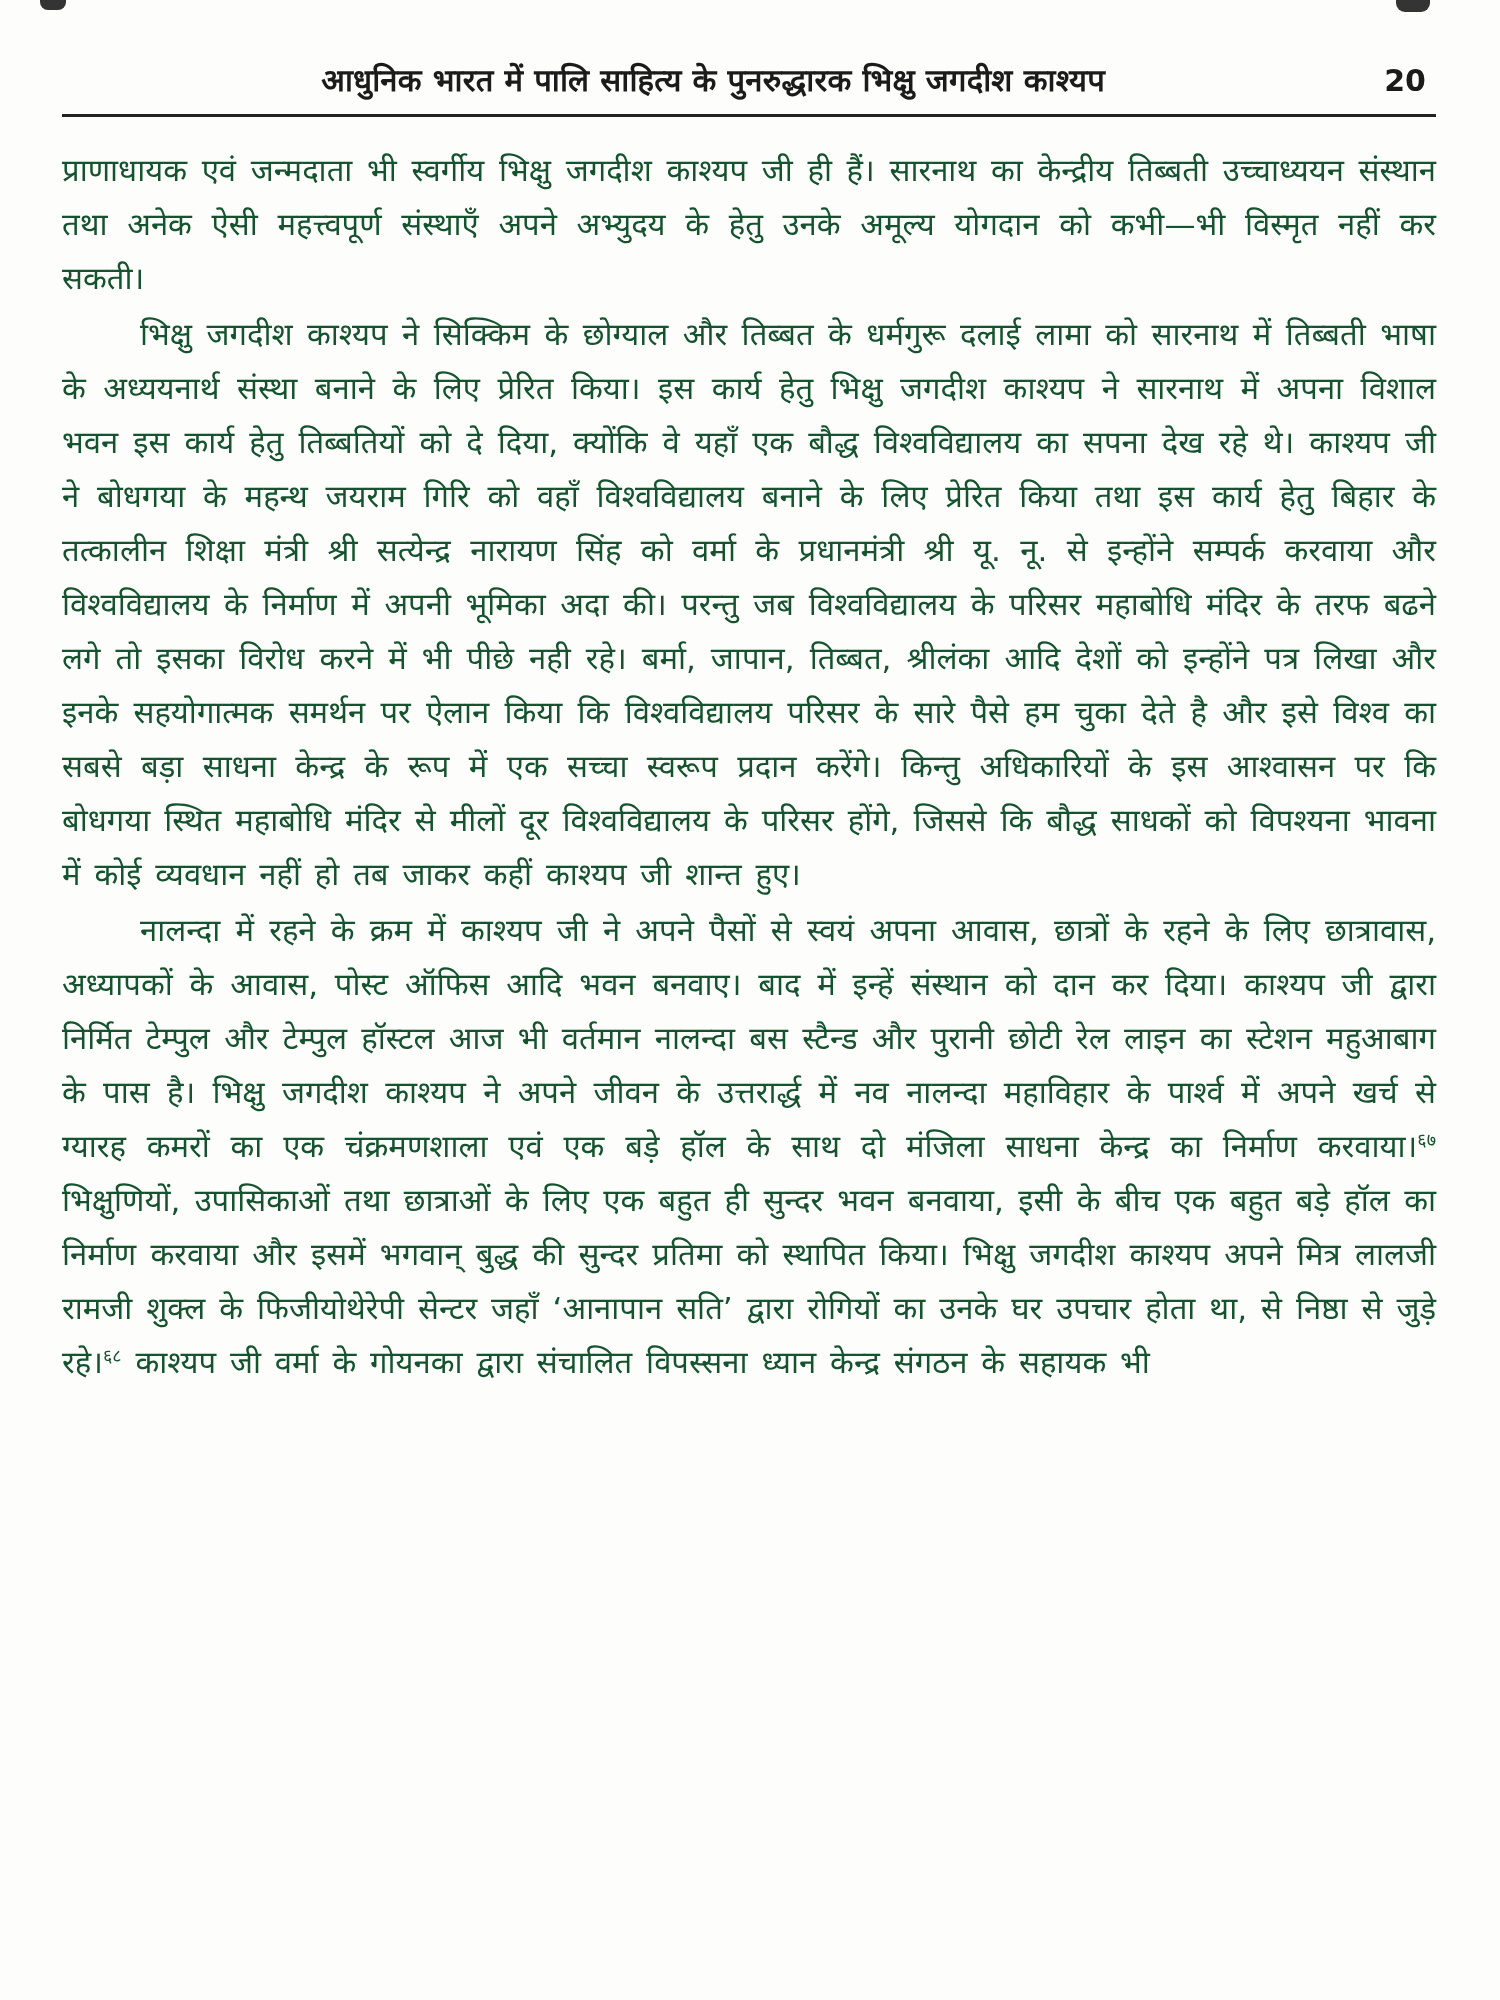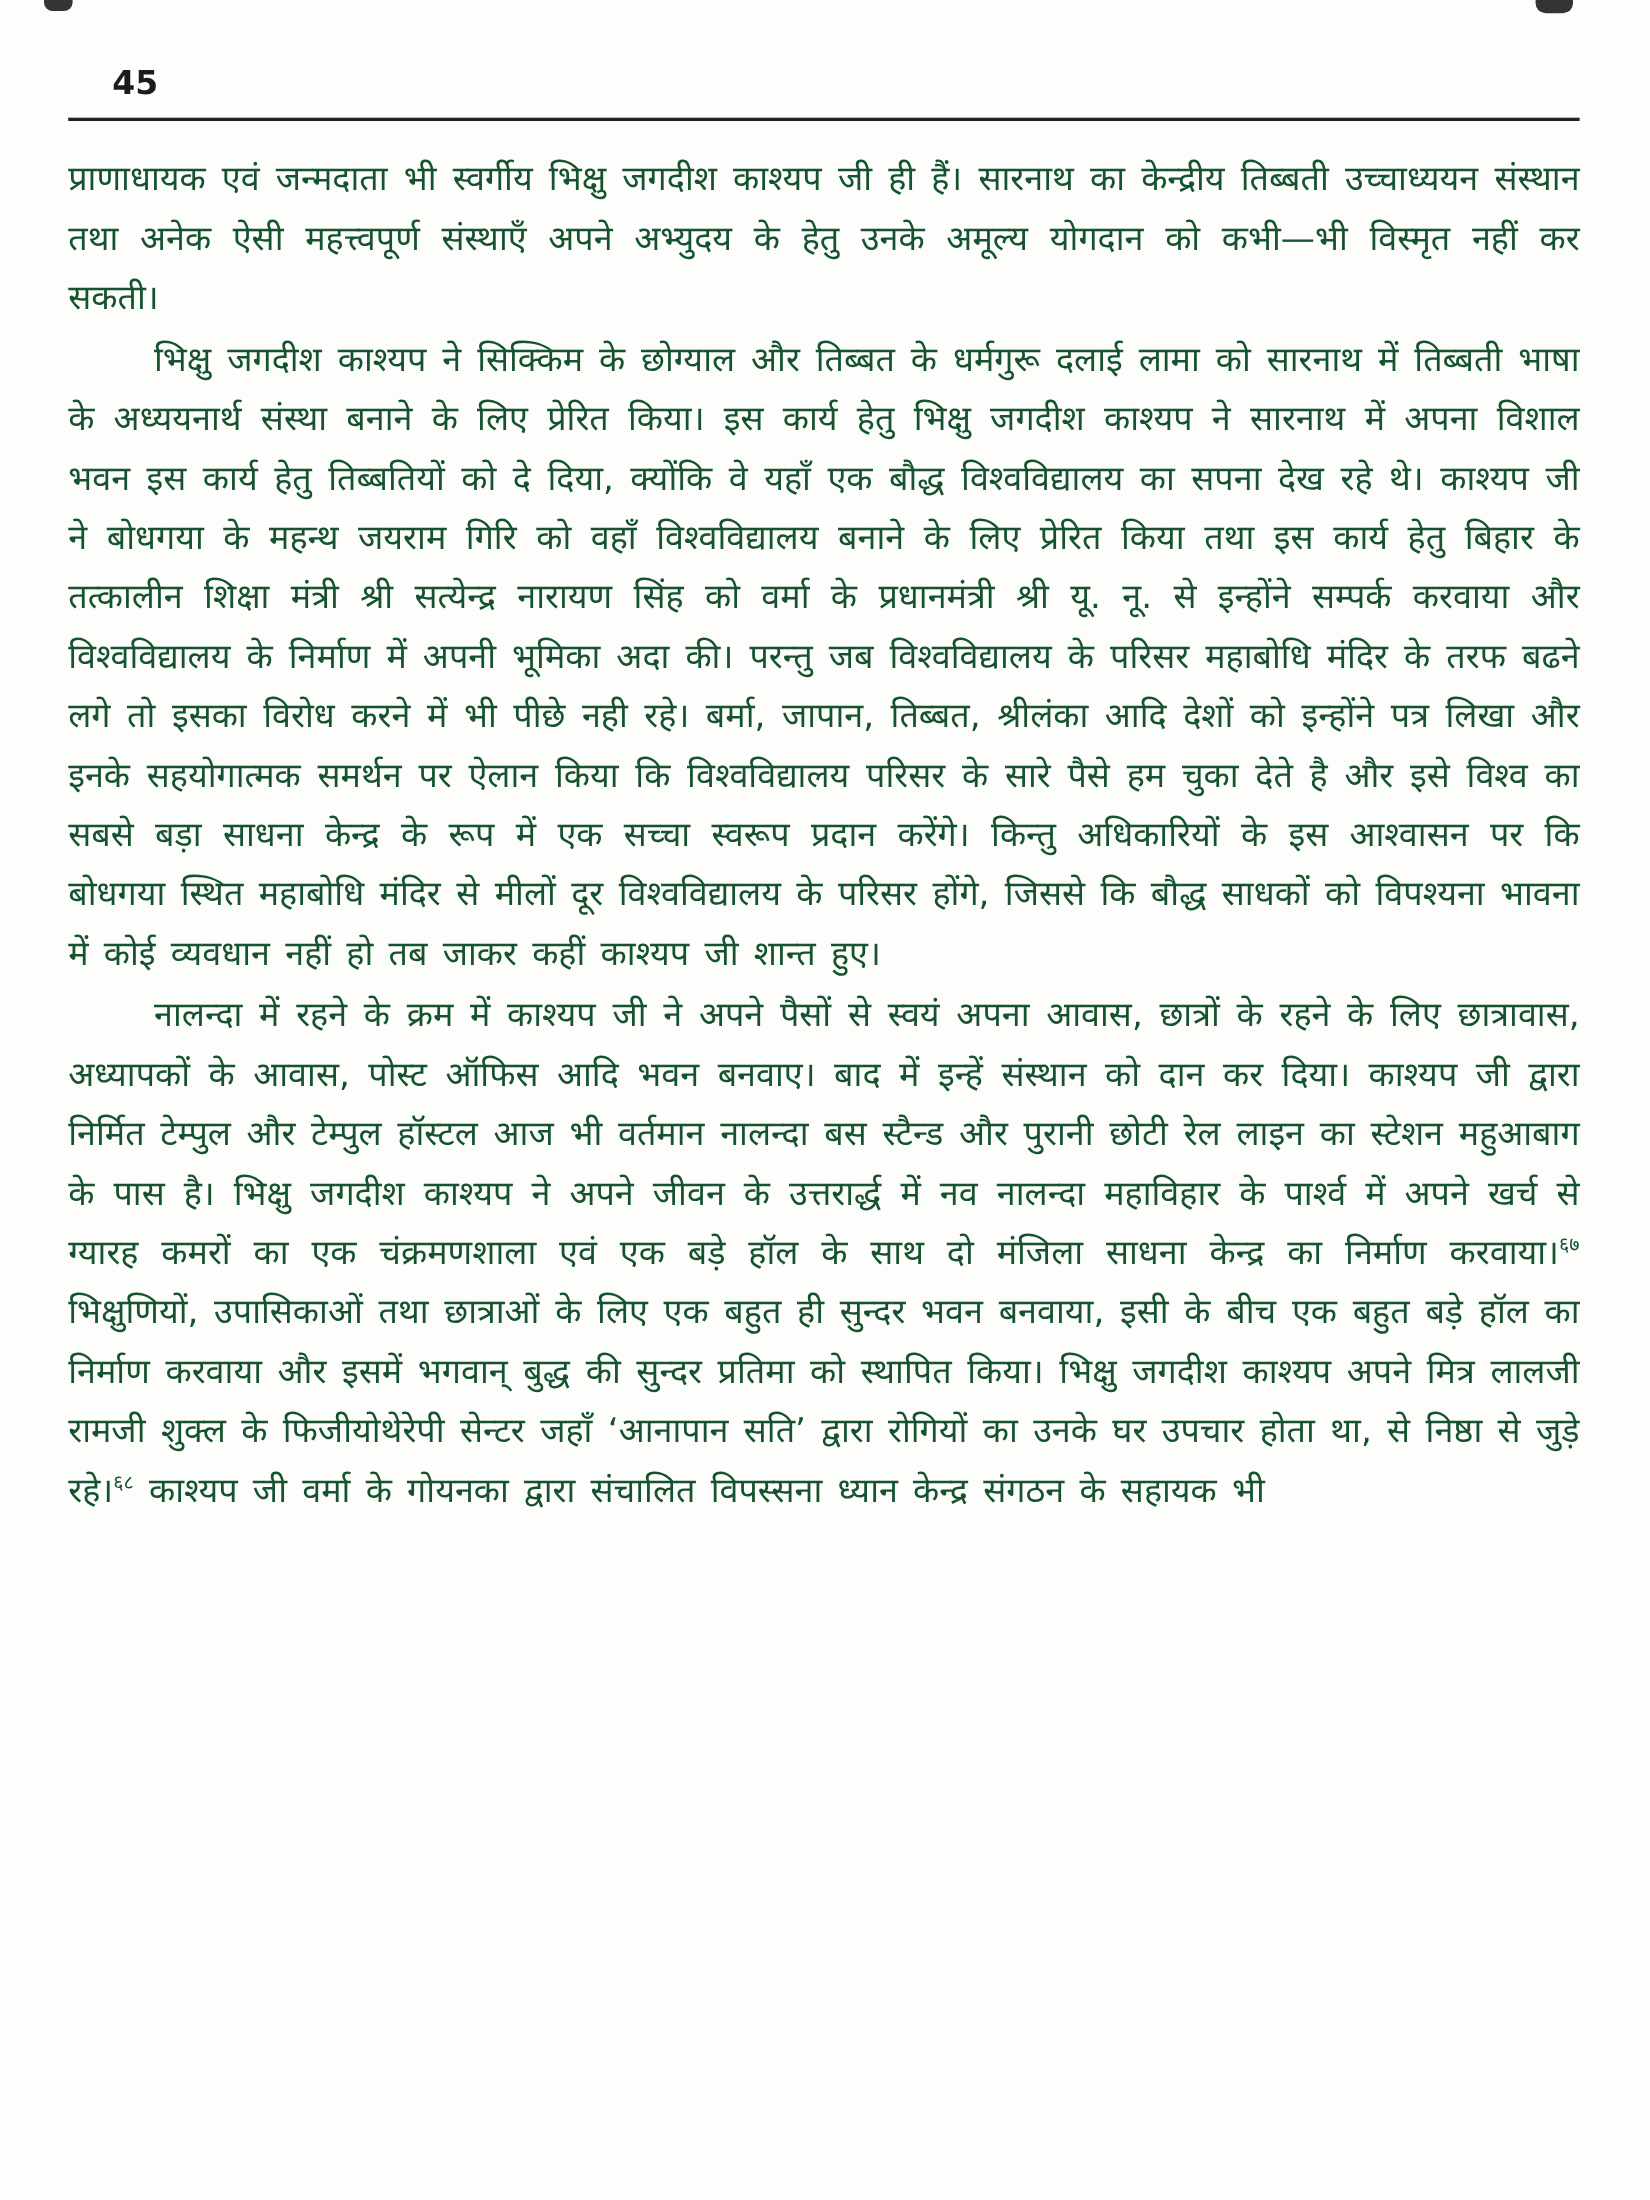--- a/index.html
+++ b/index.html
@@ -74,21 +74,22 @@
 </style>
 </head>
 <body>
 
 <div class="page">
 
   <div class="scan-mark left"></div>
   <div class="scan-mark right"></div>
 
   <div class="running-header">
-    <span class="pagenum">45</span>
+    <span class="title">आधुनिक भारत में पालि साहित्य के पुनरुद्धारक भिक्षु जगदीश काश्यप</span>
+    <span class="pagenum">20</span>
   </div>
 
   <div class="content">
 
     <p class="para"><span>प्राणाधायक एवं जन्मदाता भी स्वर्गीय भिक्षु जगदीश काश्यप जी ही हैं। सारनाथ का केन्द्रीय तिब्बती उच्चाध्ययन संस्थान तथा अनेक ऐसी महत्त्वपूर्ण संस्थाएँ अपने अभ्युदय के हेतु उनके अमूल्य योगदान को कभी—भी विस्मृत नहीं कर सकती।</span></p>
 
     <p class="para indent"><span>भिक्षु जगदीश काश्यप ने सिक्किम के छोग्याल और तिब्बत के धर्मगुरू दलाई लामा को सारनाथ में तिब्बती भाषा के अध्ययनार्थ संस्था बनाने के लिए प्रेरित किया। इस कार्य हेतु भिक्षु जगदीश काश्यप ने सारनाथ में अपना विशाल भवन इस कार्य हेतु तिब्बतियों को दे दिया, क्योंकि वे यहाँ एक बौद्ध विश्वविद्यालय का सपना देख रहे थे। काश्यप जी ने बोधगया के महन्थ जयराम गिरि को वहाँ विश्वविद्यालय बनाने के लिए प्रेरित किया तथा इस कार्य हेतु बिहार के तत्कालीन शिक्षा मंत्री श्री सत्येन्द्र नारायण सिंह को वर्मा के प्रधानमंत्री श्री यू. नू. से इन्होंने सम्पर्क करवाया और विश्वविद्यालय के निर्माण में अपनी भूमिका अदा की। परन्तु जब विश्वविद्यालय के परिसर महाबोधि मंदिर के तरफ बढने लगे तो इसका विरोध करने में भी पीछे नही रहे। बर्मा, जापान, तिब्बत, श्रीलंका आदि देशों को इन्होंने पत्र लिखा और इनके सहयोगात्मक समर्थन पर ऐलान किया कि विश्वविद्यालय परिसर के सारे पैसे हम चुका देते है और इसे विश्व का सबसे बड़ा साधना केन्द्र के रूप में एक सच्चा स्वरूप प्रदान करेंगे। किन्तु अधिकारियों के इस आश्वासन पर कि बोधगया स्थित महाबोधि मंदिर से मीलों दूर विश्वविद्यालय के परिसर होंगे, जिससे कि बौद्ध साधकों को विपश्यना भावना में कोई व्यवधान नहीं हो तब जाकर कहीं काश्यप जी शान्त हुए।</span></p>
 
     <p class="para indent"><span>नालन्दा में रहने के क्रम में काश्यप जी ने अपने पैसों से स्वयं अपना आवास, छात्रों के रहने के लिए छात्रावास, अध्यापकों के आवास, पोस्ट ऑफिस आदि भवन बनवाए। बाद में इन्हें संस्थान को दान कर दिया। काश्यप जी द्वारा निर्मित टेम्पुल और टेम्पुल हॉस्टल आज भी वर्तमान नालन्दा बस स्टैन्ड और पुरानी छोटी रेल लाइन का स्टेशन महुआबाग के पास है। भिक्षु जगदीश काश्यप ने अपने जीवन के उत्तरार्द्ध में नव नालन्दा महाविहार के पार्श्व में अपने खर्च से ग्यारह कमरों का एक चंक्रमणशाला एवं एक बड़े हॉल के साथ दो मंजिला साधना केन्द्र का निर्माण करवाया।</span><sup class="footnote">६७</sup><span> भिक्षुणियों, उपासिकाओं तथा छात्राओं के लिए एक बहुत ही सुन्दर भवन बनवाया, इसी के बीच एक बहुत बड़े हॉल का निर्माण करवाया और इसमें भगवान् बुद्ध की सुन्दर प्रतिमा को स्थापित किया। भिक्षु जगदीश काश्यप अपने मित्र लालजी रामजी शुक्ल के फिजीयोथेरेपी सेन्टर जहाँ ‘आनापान सति’ द्वारा रोगियों का उनके घर उपचार होता था, से निष्ठा से जुड़े रहे।</span><sup class="footnote">६८</sup><span> काश्यप जी वर्मा के गोयनका द्वारा संचालित विपस्सना ध्यान केन्द्र संगठन के सहायक भी</span></p>
 

